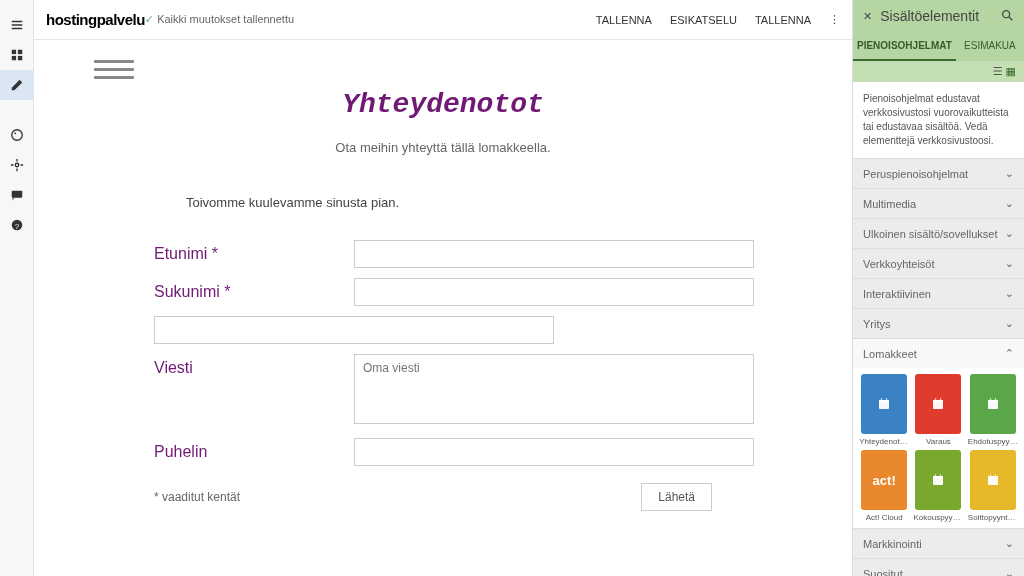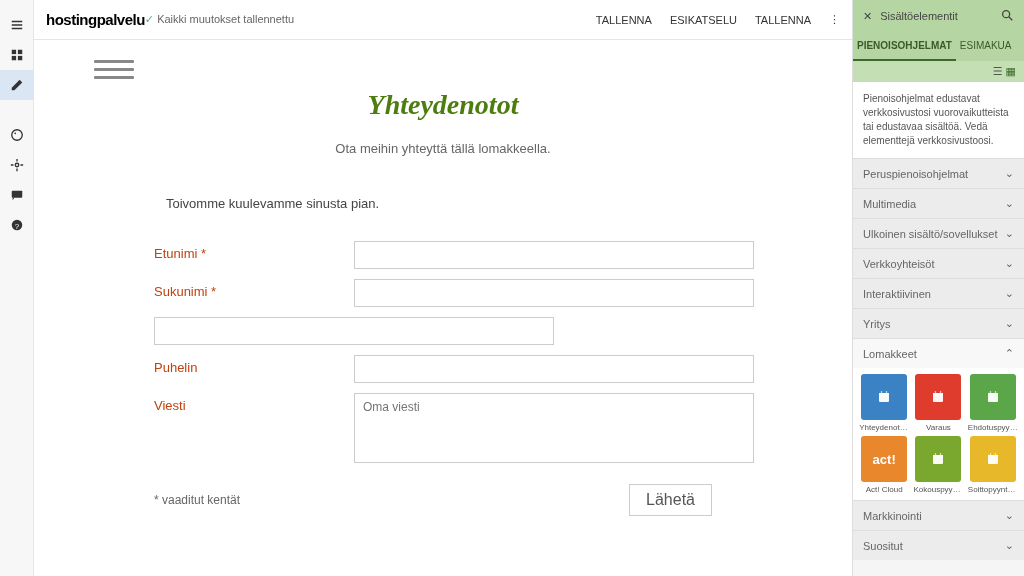--- a/index.html
+++ b/index.html
@@ -9,44 +9,44 @@
 .leftrail .rb.active{background:#dbe6f5}
 .main{flex:1;display:flex;flex-direction:column}
 .topbar{height:40px;border-bottom:1px solid #e5e5e5;display:flex;align-items:center;padding:0 12px}
 .brand{font-weight:bold;font-size:15px;letter-spacing:-0.5px}
 .saved{flex:1;text-align:left;font-size:11px;color:#666}
 .toplinks{display:flex;gap:18px;align-items:center;font-size:11px;color:#333}
 .toplinks span{cursor:pointer}
 .canvas{flex:1;padding:20px 60px;overflow:auto}
 .hamb{display:flex;flex-direction:column;gap:5px;width:40px;margin-bottom:10px}
 .hamb div{height:3px;background:#888;border-radius:1px}
-.ptitle{text-align:center;font-family:Liberation Serif, serif;font-style:italic;font-size:28px;color:#4d7c0f;margin:0 0 20px}
+.ptitle{text-align:center;font-family:Liberation Mono, monospace;font-style:italic;font-size:28px;color:#701a75;margin:0 0 20px}
 .psub{text-align:center;font-size:13px;color:#666;margin-bottom:40px}
-.intro{font-size:13px;color:#444;margin:0 0 30px 72px}
+.intro{font-size:13px;color:#444;margin:0 0 30px 92px}
 .frow{display:flex;margin-bottom:10px;align-items:flex-start;padding-left:60px}
-.flab{width:200px;font-size:13px;color:#c2410c;padding-top:5px}
+.flab{width:200px;font-size:16px;color:#701a75;padding-top:5px}
 .finp{flex:1;max-width:400px}
 .finp input,.finp textarea{width:100%;border:1px solid #ccc;padding:6px 8px;font-size:12px;color:#666}
 .finp textarea{height:70px;resize:none}
 .ffoot{display:flex;padding-left:60px;margin-top:17px;align-items:center}
 .freq{width:200px;font-size:12px;color:#666}
-.fbtn{margin-left:auto;margin-right:80px;border:1px solid #ccc;background:#fff;padding:6px 16px;font-size:16px;color:#555;cursor:pointer}
+.fbtn{margin-left:auto;margin-right:80px;border:1px solid #ccc;background:#fff;padding:6px 16px;font-size:12px;color:#555;cursor:pointer}
 .sidepanel{width:172px;background:#f5f5f5;border-left:1px solid #ddd;display:flex;flex-direction:column;font-size:11px}
 .sphead{background:#b5d6a3;padding:8px 10px;display:flex;align-items:center;gap:8px;color:#444}
-.sphead .ttl{flex:1;font-size:11px}
+.sphead .ttl{flex:1;font-size:14px}
 .sptabs{background:#b5d6a3;display:flex;font-size:10px}
-.sptabs div{flex:1;padding:8px 4px;color:#3a5a2a;cursor:pointer}
+.sptabs div{flex:1;text-align:center;padding:8px 4px;color:#3a5a2a;cursor:pointer}
 .sptabs div.act{border-bottom:2px solid #3a6a2a;font-weight:bold}
 .spview{background:#c5dfb5;padding:4px 8px;text-align:right;color:#555}
 .spdesc{padding:10px;font-size:10px;color:#555;line-height:1.4;background:#fff}
 .spcat{background:#ececec;border-top:1px solid #ddd;padding:8px 10px;display:flex;justify-content:space-between;align-items:center;color:#666;cursor:pointer}
 .spcat.open{background:#f8f8f8}
 .spgrid{display:grid;grid-template-columns:repeat(3,1fr);gap:4px;padding:6px;background:#fff}
 .spitem{display:flex;flex-direction:column;align-items:center;cursor:pointer}
-.spicon{width:46px;height:46px;border-radius:3px;display:flex;align-items:center;justify-content:center;font-size:22px;color:#fff}
+.spicon{width:46px;height:60px;border-radius:3px;display:flex;align-items:center;justify-content:center;font-size:22px;color:#fff}
 .splab{font-size:8px;color:#555;margin-top:3px;text-align:center;white-space:nowrap;overflow:hidden;text-overflow:ellipsis;width:50px}
 svg{width:14px;height:14px}
 </style>
 </head>
 <body>
 
 <div class="leftrail">
   <div class="rb">
       <svg viewBox="0 0 16 16">
         <path d="M2 4h12M2 8h12M2 12h12" stroke="#333" stroke-width="1.5"></path>
@@ -120,26 +120,26 @@
       <div class="finp"><input style=""></div>
     </div>
     <div class="frow">
       <div class="flab">Sukunimi *</div>
       <div class="finp"><input style=""></div>
     </div>
     <div class="frow">
       <div class="finp"><input style=""></div>
     </div>
     <div class="frow">
-      <div class="flab">Puhelin</div>
-      <div class="finp"><input style=""></div>
-    </div>
-    <div class="frow">
       <div class="flab">Viesti</div>
       <div class="finp"><textarea placeholder="Oma viesti" style=""></textarea></div>
+    </div>
+    <div class="frow">
+      <div class="flab">Puhelin</div>
+      <div class="finp"><input style=""></div>
     </div>
     <div class="ffoot">
       <div class="freq">* vaaditut kentät</div>
       <button class="fbtn">Lähetä</button>
     </div>
   </div>
 </div>
 
 <div class="sidepanel">
   <div class="sphead">

